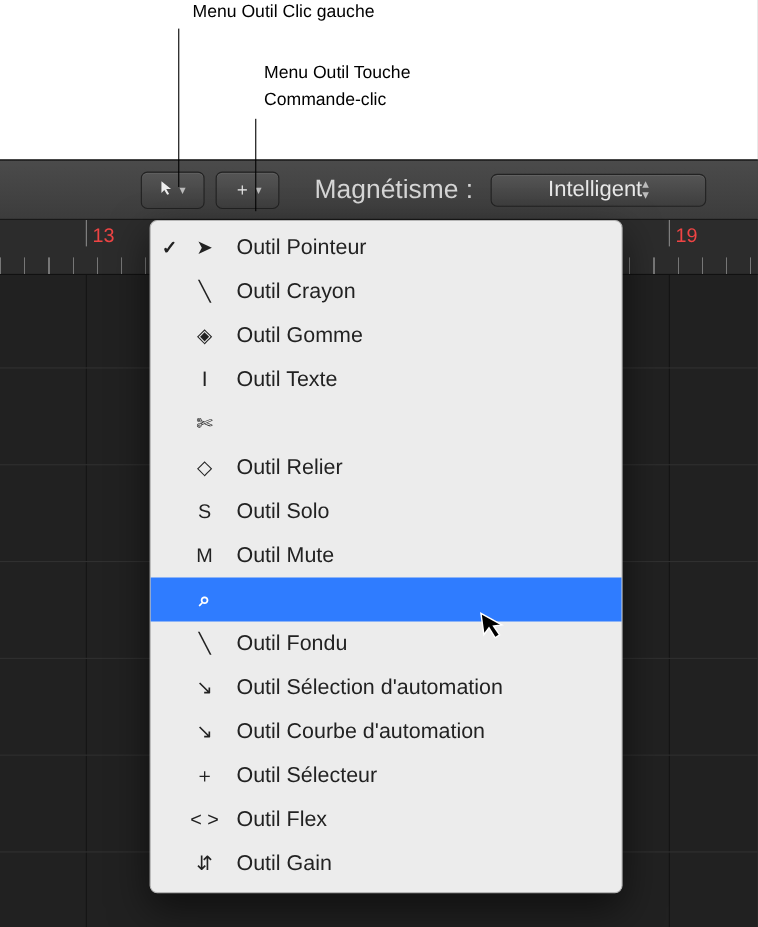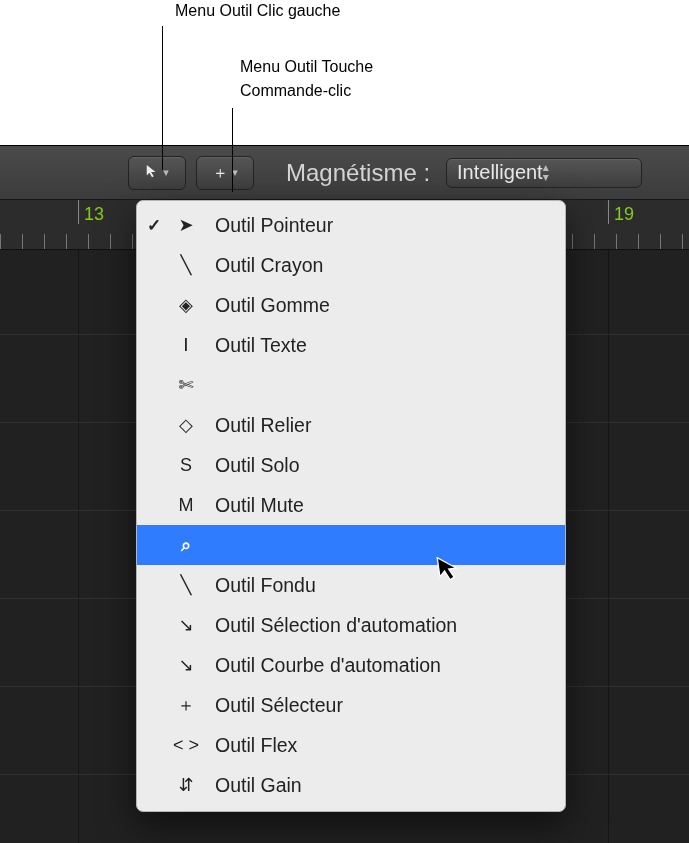--- a/index.html
+++ b/index.html
@@ -71,21 +71,21 @@
     }
     .magnetism-select {
       margin-left: 6px;
       height: 30px;
       width: 196px;
       border-radius: 6px;
       background: linear-gradient(#555,#3e3e3e);
       border: 1px solid #222;
       display: flex;
       align-items: center;
-      justify-content: flex-start;
+      justify-content: center;
       padding: 0 10px;
       box-shadow: inset 0 1px 0 rgba(255,255,255,.08);
     }
     .magnetism-select .val {
       color: #e8e8e8;
       font-size: 20px;
     }
     .magnetism-select .chevs {
       font-size: 12px;
       color: #bbb;
@@ -94,21 +94,21 @@
       flex-direction:column;
     }
 
     .ruler {
       height: 50px;
       position: relative;
       background: #2c2c2c;
       border-bottom: 1px solid #111;
       overflow:hidden;
     }
-    .ruler .major { position:absolute; top:4px; color:#84cc16; font-size:18px; font-weight:500; }
+    .ruler .major { position:absolute; top:4px; color:#ef4444; font-size:18px; font-weight:500; }
     .ruler .tick-major { position:absolute; top:0; height:24px; width:1px; background:#888; }
     .ruler .ticks { position:absolute; top:34px; left:0; right:0; height:16px; }
     .ruler .ticks::before {
       content:"";
       position:absolute; left:0; right:0; top:0; height:16px;
       background-image: repeating-linear-gradient(to right, #777 0 1px, transparent 1px 22px);
     }
 
     .tracks-area {
       position:absolute; top:104px; left:0; right:0; bottom:0;

